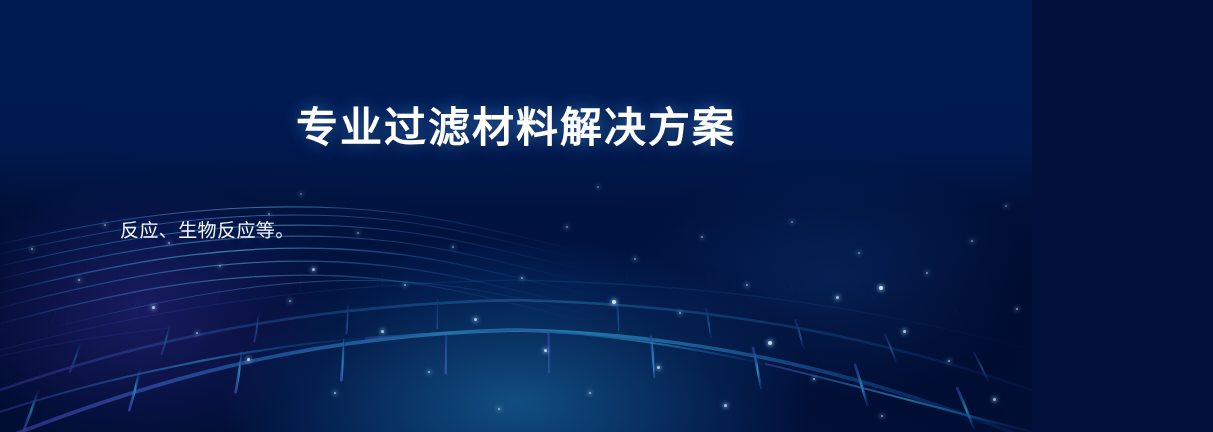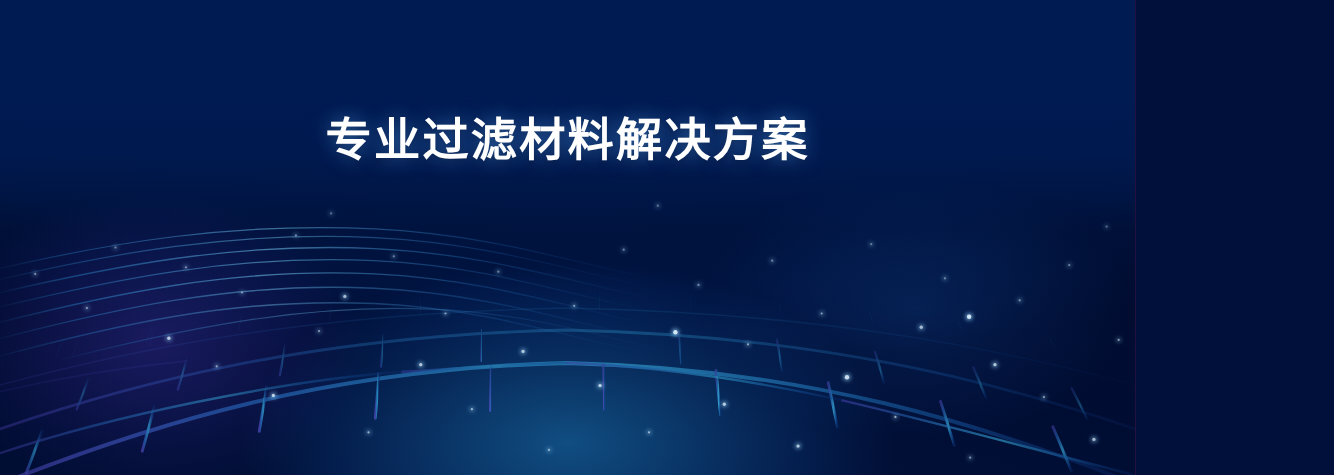--- a/index.html
+++ b/index.html
@@ -9,21 +9,21 @@
     overflow:hidden;
     background:#00103a;
     font-family:"Liberation Sans","DejaVu Sans",sans-serif;
   }
 
   
   .banner{
     position:relative;
     width:1032px; height:432px;
     overflow:hidden;
-    background:#be185d;
+    background:#14532d;
   }
 
   
   .bg-base{
     position:absolute; inset:0;
     background:
       radial-gradient(120% 85% at 50% 115%, #0b4fa8 0%, #073a88 18%, #042a6e 34%, #021d59 52%, #001748 70%, #001440 100%);
   }
   .bg-vignette{
     position:absolute; inset:0;
@@ -354,16 +354,17 @@
     <i style="left:597px; top:186px; width:2px; height:2px; opacity:.45"></i>
     <i style="left:300px; top:193px; width:2px; height:2px; opacity:.4"></i>
     <i style="left:1005px; top:205px; width:2px; height:2px; opacity:.4"></i>
   </div>
 
   <div class="content">
 
     <h1 class="headline">专业过滤材料解决方案</h1>
 
     <div class="body-copy">
+      <p>反应、生物反应等。</p>
     </div>
 
   </div>
 </div>
 
 </body></html>

